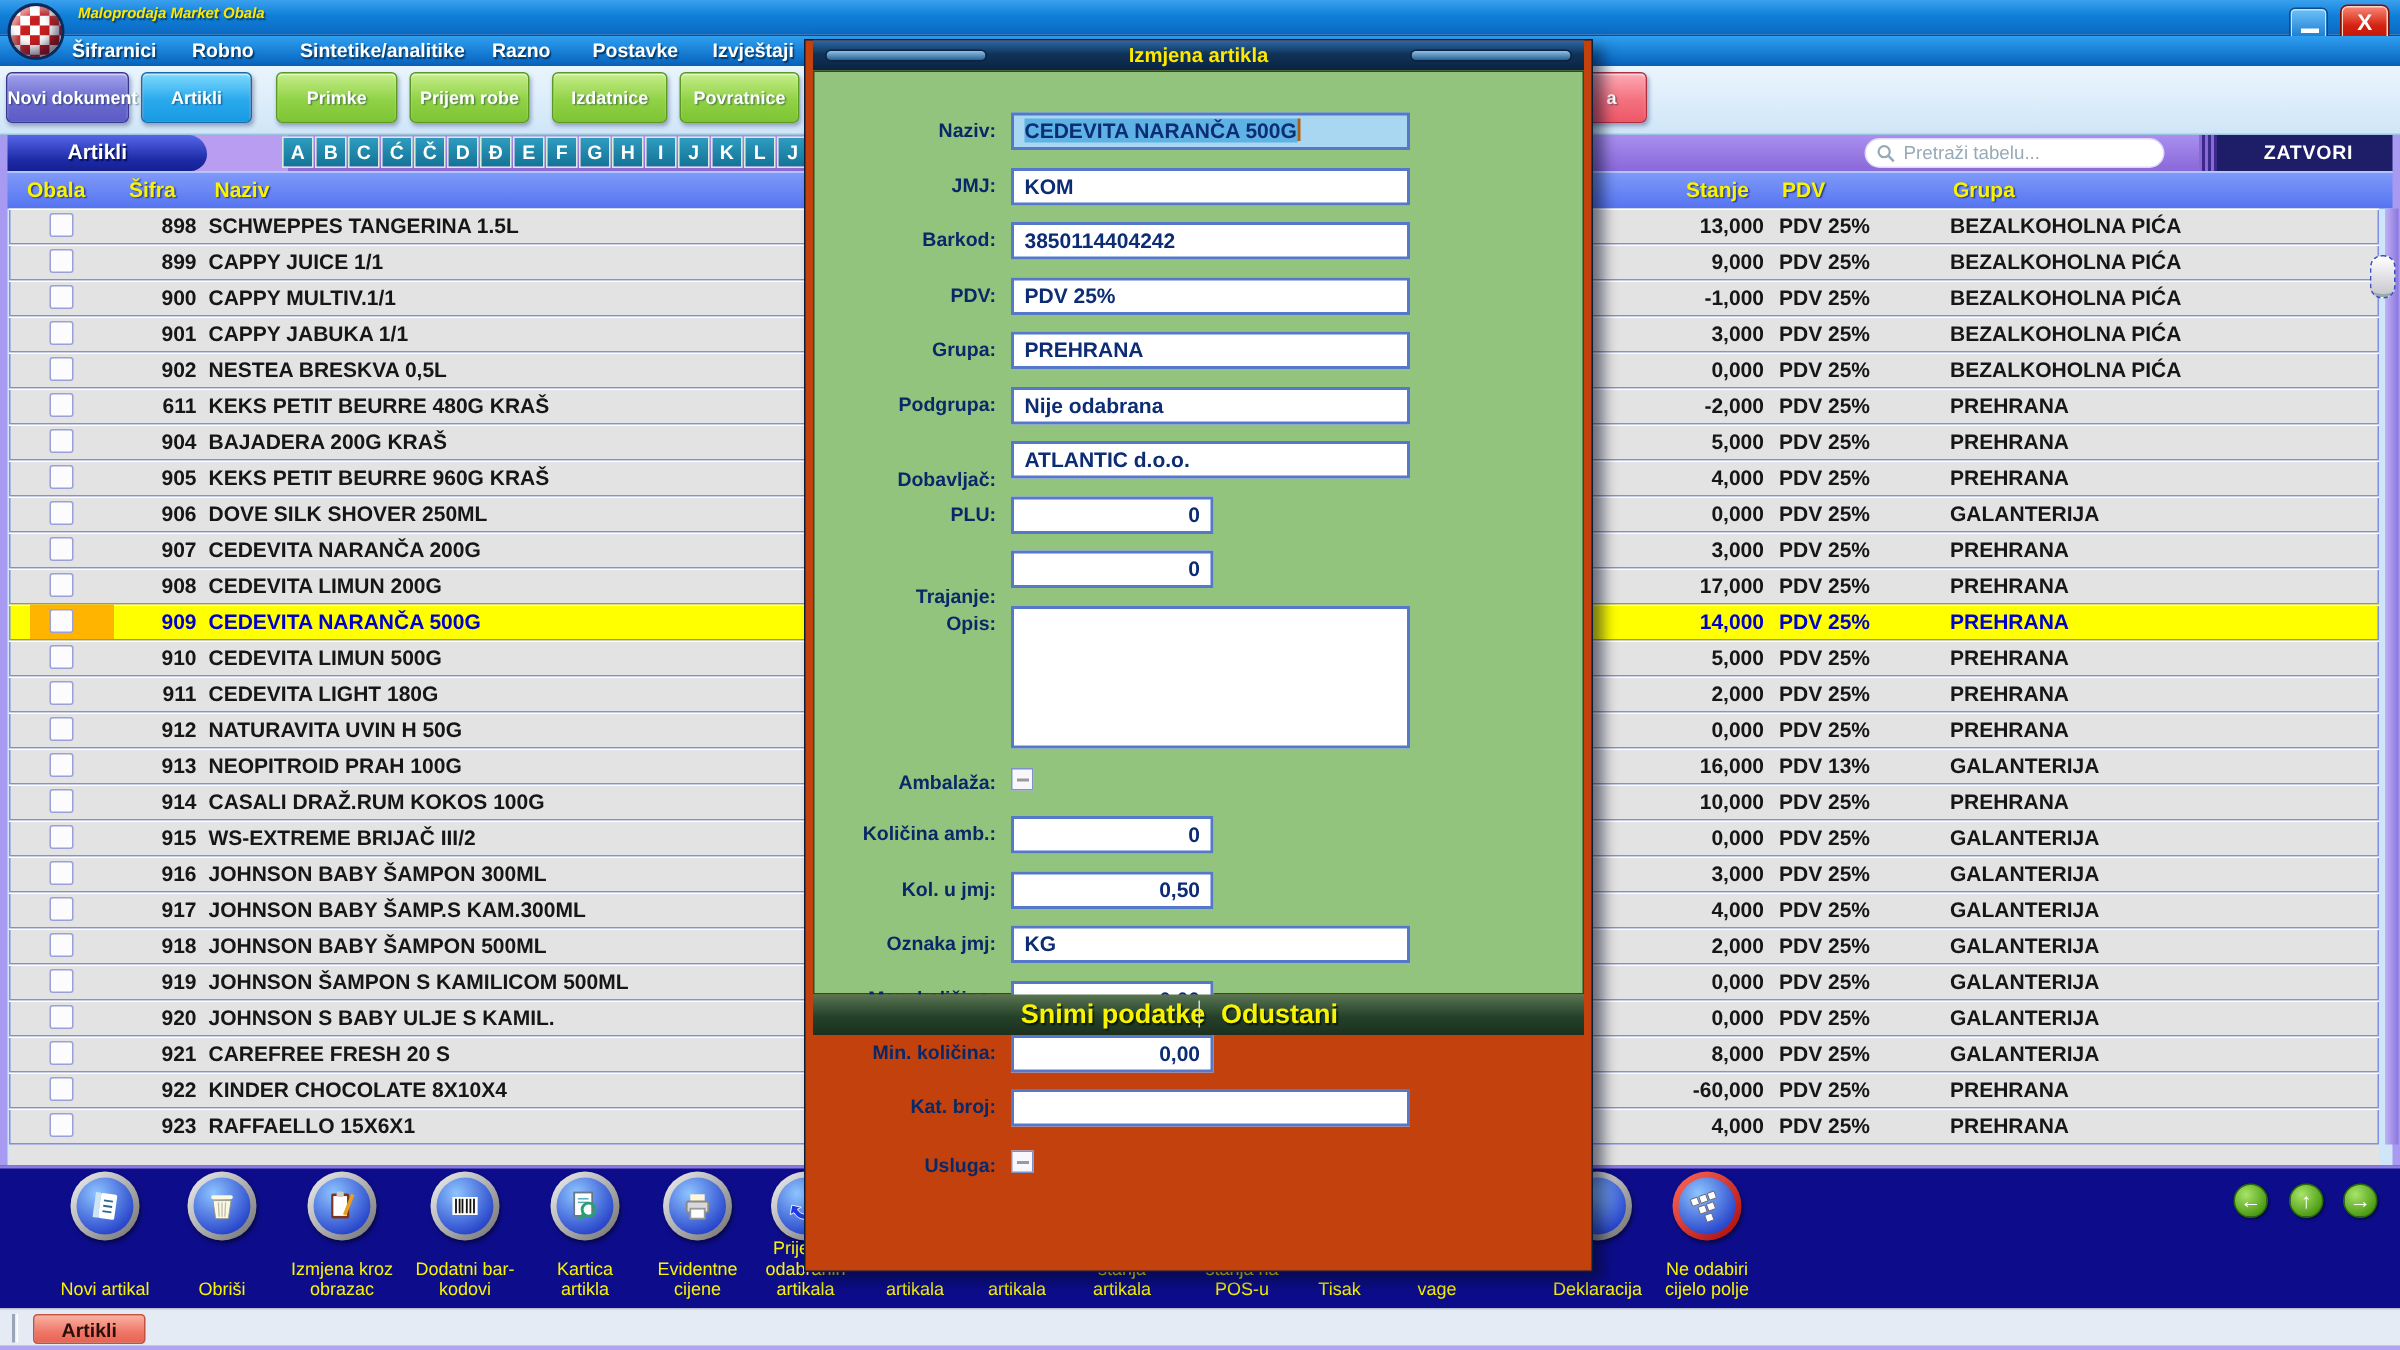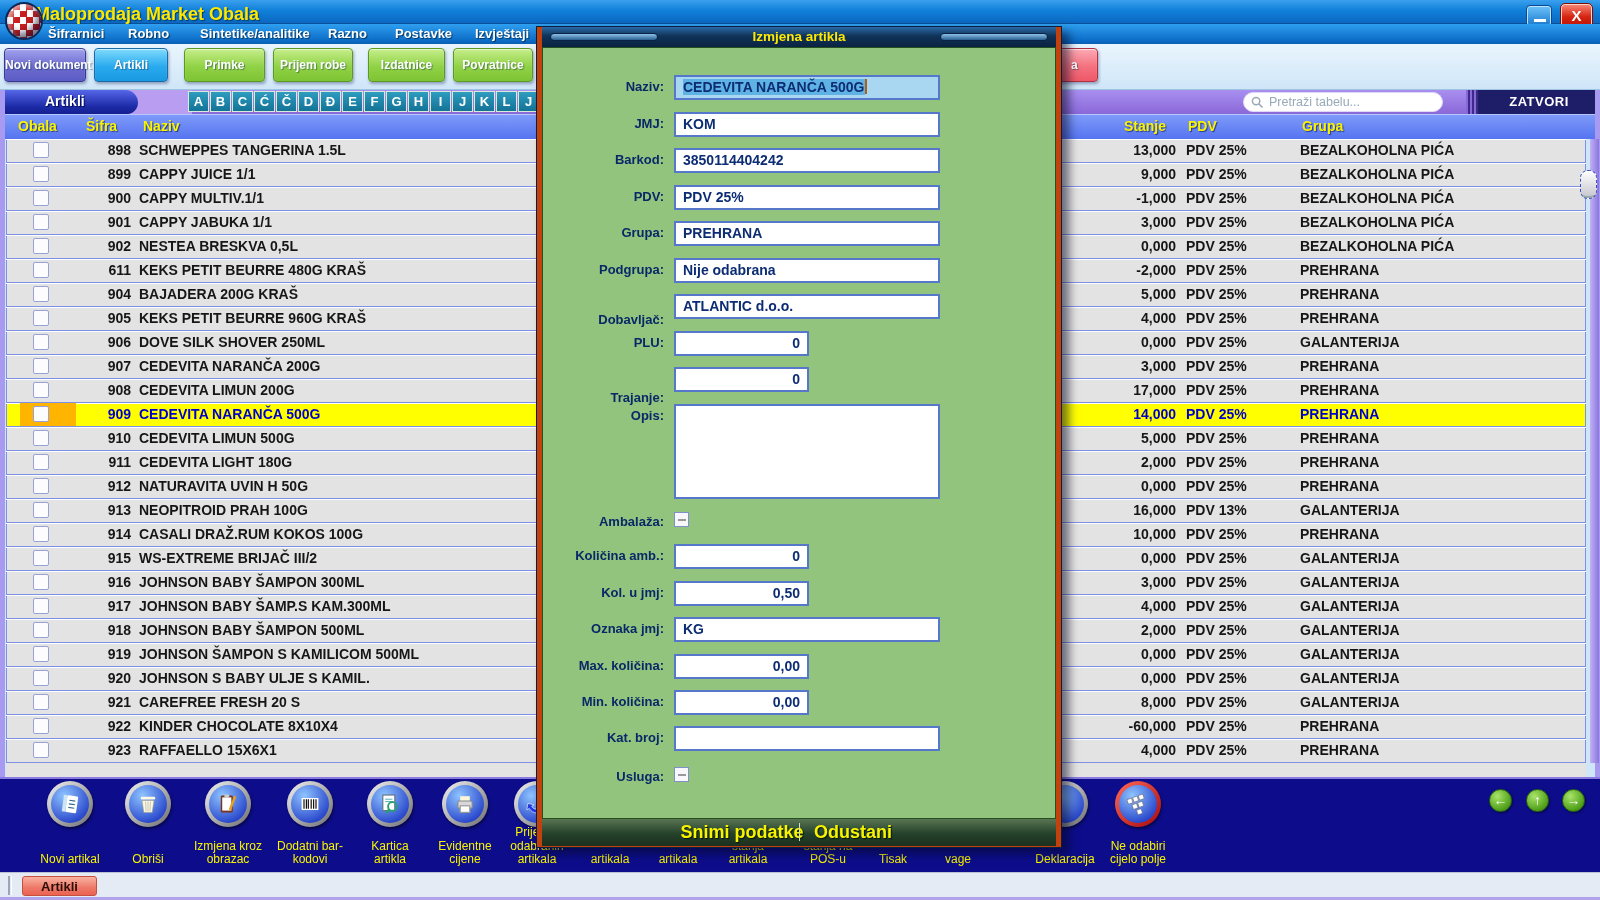--- a/index.html
+++ b/index.html
@@ -7,22 +7,22 @@
   body { font-family:"Liberation Sans", sans-serif; position:relative; background:#cfe6f8; }
   #app { position:absolute; inset:0; }
 
   
   .titlebar { position:absolute; left:0; top:0; width:1600px; height:24px;
     background:linear-gradient(180deg,#3aa0ee 0%,#1080d8 45%,#0b68c2 100%); border-bottom:1px solid #0a4f9a;}
   .logo { position:absolute; left:5px; top:2px; width:38px; height:38px; border-radius:50%;
     background:repeating-conic-gradient(#c81e1e 0deg 90deg,#ffffff 90deg 180deg);
     background-size:13px 13px; border:2px solid #0a2a5a; z-index:6;
     box-shadow:inset -4px -5px 7px rgba(0,0,40,.55), inset 3px 3px 5px rgba(255,255,255,.6);}
-  .apptitle { position:absolute; left:35px; top:4px; color:#ffe800; font-weight:bold; 
-    font-size:18px; text-shadow:1px 1px 1px #053a6a; }
+  .apptitle { position:absolute; left:52px; top:4px; color:#ffe800; font-weight:bold; font-style:italic;
+    font-size:10px; text-shadow:1px 1px 1px #053a6a; }
   .demo-pill { position:absolute; left:605px; top:2px; width:352px; height:19px; background:#1582e0;
     border:1px solid #0c4a9a; border-radius:10px; color:#ffe800; font-weight:bold; font-size:12px;
     text-align:center; line-height:17px; box-shadow:inset 0 1px 2px rgba(255,255,255,.4);}
   .diamond { position:absolute; top:5px; width:7px; height:7px; background:#ffd800; border:1px solid #7a5c00; transform:rotate(45deg);}
   .diamond.l { left:6px; } .diamond.r { right:6px; }
   .btn-min { position:absolute; left:1526px; top:5px; width:26px; height:22px; border-radius:4px;
     background:linear-gradient(#6cc2f8,#1878d0); border:1px solid #0a4a90; box-shadow:inset 0 0 0 1px #bfe4ff;}
   .minbar { position:absolute; left:7px; bottom:4px; width:12px; height:3px; background:#fff; }
   .btn-close { position:absolute; left:1560px; top:3px; width:33px; height:26px; border-radius:5px;
     background:linear-gradient(#fa8a78,#d42210 55%,#b81404); border:1px solid #7e0e02; box-shadow:inset 0 0 0 1px #ffd4c8;
@@ -116,21 +116,21 @@
 
   
   .dialog { position:absolute; left:536px; top:26px; width:526px; height:822px; z-index:20;
     background:#c2410c; border:1px solid #0a1f3d; padding:0 5px 3px 5px;
     box-shadow:7px 6px 9px rgba(5,10,35,.55); }
   .dlg-title { position:relative; height:20px; color:#ffe800; font-weight:bold; font-size:13.5px;
     text-align:center; line-height:19px; background:linear-gradient(#2a6aa8 0%,#103358 45%,#0a2342 100%);}
   .cap { position:absolute; top:6px; height:8px; width:108px; border-radius:4px;
     background:linear-gradient(#8ec0e8,#2a6090); border:1px solid #0a2342; }
   .cap.l { left:8px; } .cap.r { right:8px; }
-  .dlg-body { position:relative; height:772px; background:#93c47e; border:1px solid #23511f; }
+  .dlg-body { position:relative; height:616px; background:#93c47e; border:1px solid #23511f; }
   .dlg-label { position:absolute; left:0; width:121px; text-align:right; color:#082868; font-weight:bold; font-size:13px; }
   .dlg-input { position:absolute; left:131px; height:25px; background:#fff; border:2px solid #5578ca;
     color:#0c2c74; font-weight:bold; font-size:14px; line-height:21px; padding:0 7px; white-space:nowrap; overflow:hidden;}
   .dlg-input.wide { width:266px; }
   .dlg-input.narrow { width:135px; text-align:right; }
   .dlg-input.selected { background:#a9d7f2; }
   .sel-span { background:#5fb2e4; }
   .caret { display:inline-block; width:2px; height:15px; background:#b05e10; vertical-align:-2px; }
   .dlg-textarea { position:absolute; left:131px; width:266px; height:95px; background:#fff; border:2px solid #5578ca;}
   .dlg-check { position:absolute; left:131px; width:15px; height:15px; background:#f8f8fc; border:1px solid #8090c8;}

